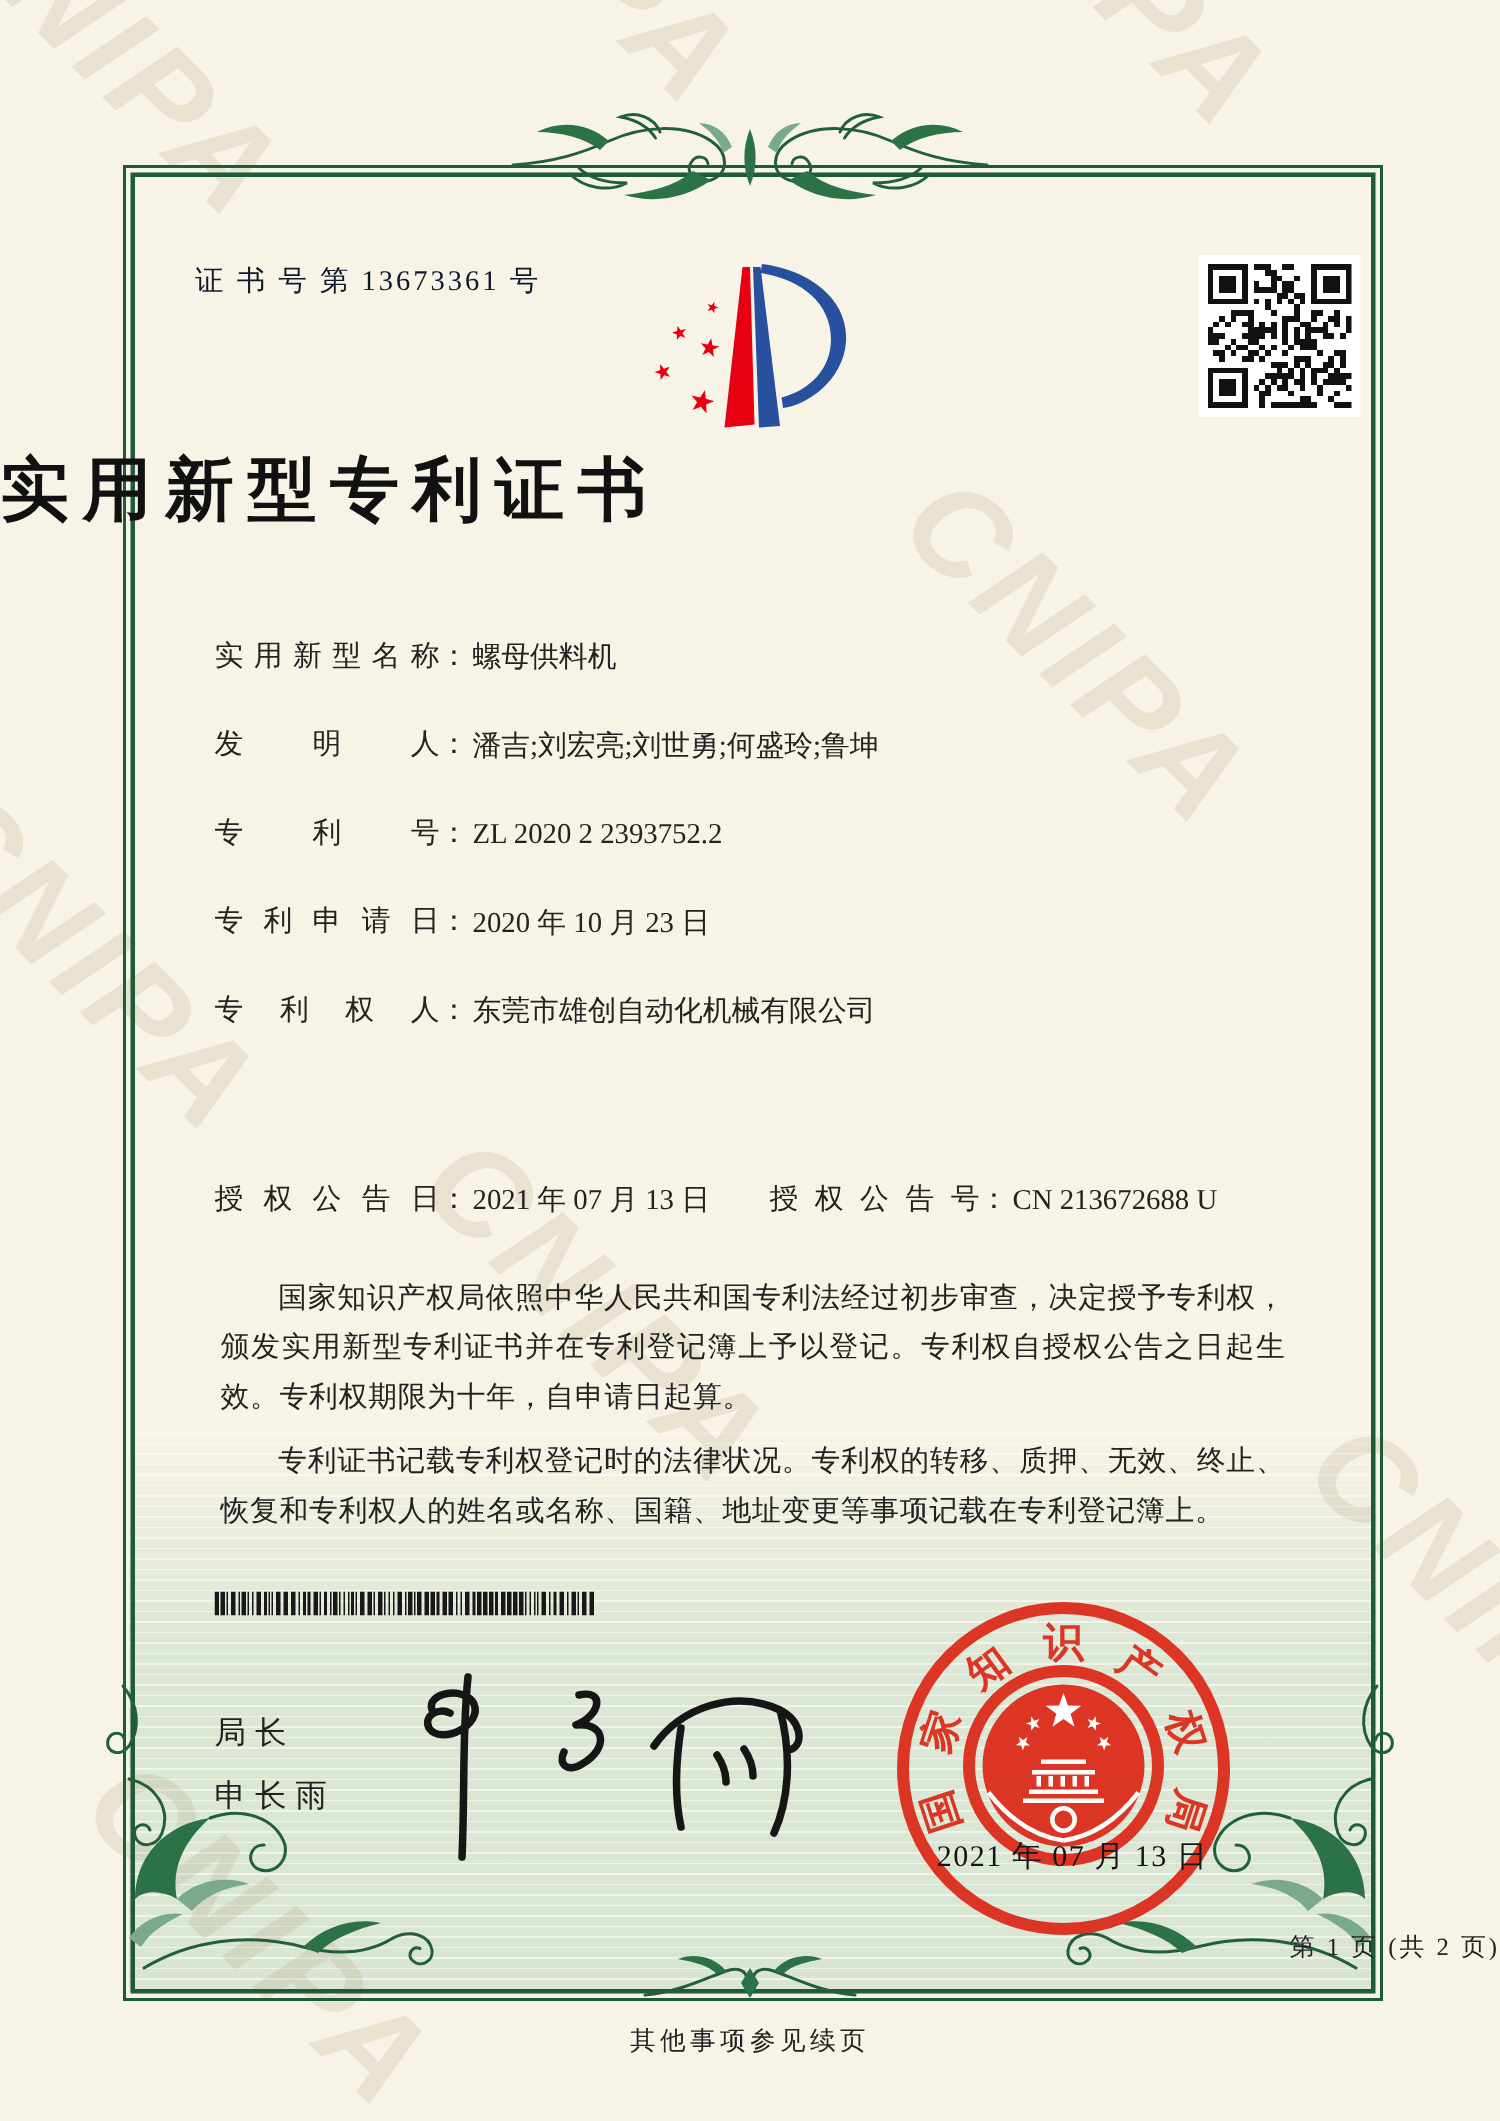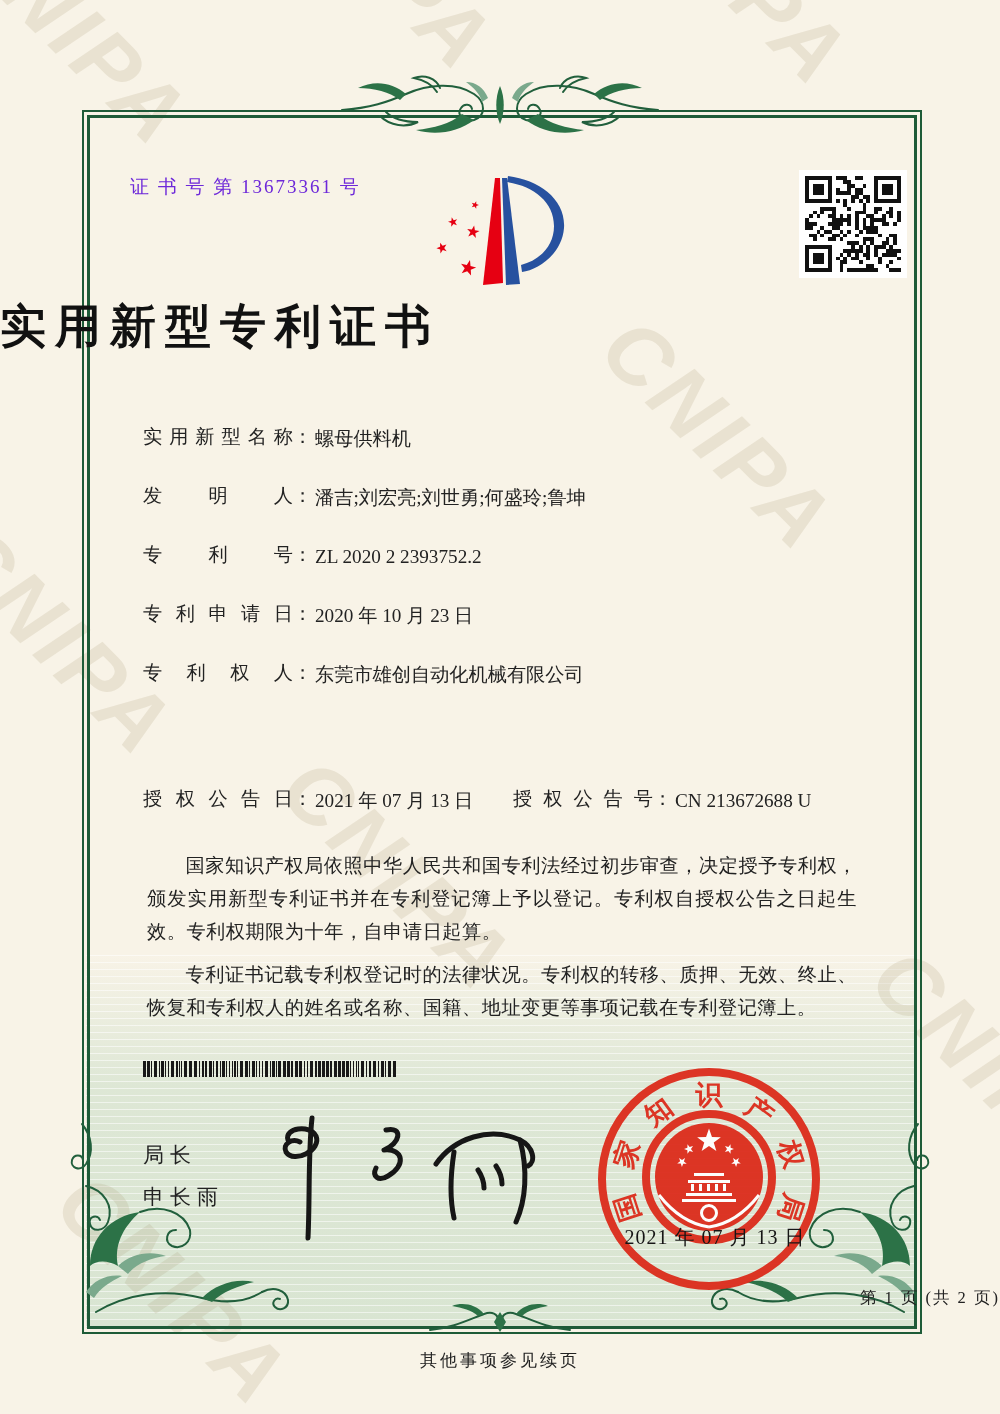--- a/index.html
+++ b/index.html
@@ -30,21 +30,21 @@
   }
   
   .frame{position:absolute;z-index:2;left:82px;top:110px;width:836px;height:1220px;
     border:2px solid #1e5b38;}
   .frame-inner{position:absolute;inset:3px;border:3px solid #1e5b38;}
   .orn{position:absolute;z-index:3;pointer-events:none;}
   .os{stroke:#215f3c;stroke-width:2;fill:none;stroke-linecap:round;}
   .of{fill:#2c7247;stroke:none;}
   .of2{fill:#7aa98c;stroke:none;}
   
-  .cert-no{position:absolute;z-index:4;left:130px;top:174px;font-size:19px;letter-spacing:2px;color:#6d28d9;}
+  .cert-no{position:absolute;z-index:4;left:130px;top:174px;font-size:19px;letter-spacing:2px;color:#0f172a;}
   .logo{position:absolute;z-index:4;left:430px;top:166px;width:150px;height:126px;}
   .qr{position:absolute;z-index:4;left:799px;top:170px;width:108px;height:108px;background:#fff;
       display:flex;align-items:center;justify-content:center;}
   .qr svg{width:96px;height:96px;shape-rendering:crispEdges;}
   .title{position:absolute;z-index:4;left:0;right:0;top:296px;margin:0;text-align:left;
     font-size:46px;font-weight:700;letter-spacing:9px;color:#111;}
   
   .row{position:absolute;z-index:4;left:143px;font-size:19.2px;color:#222;}
   .flabel{display:inline-block;width:150px;text-align:justify;text-align-last:justify;vertical-align:top;}
   .colon{display:inline-block;width:22px;vertical-align:top;}

